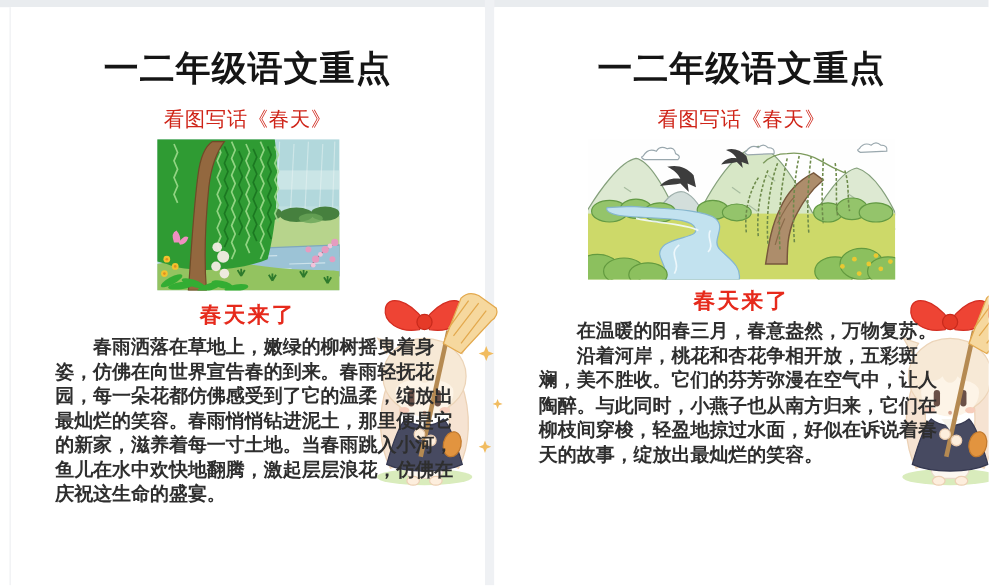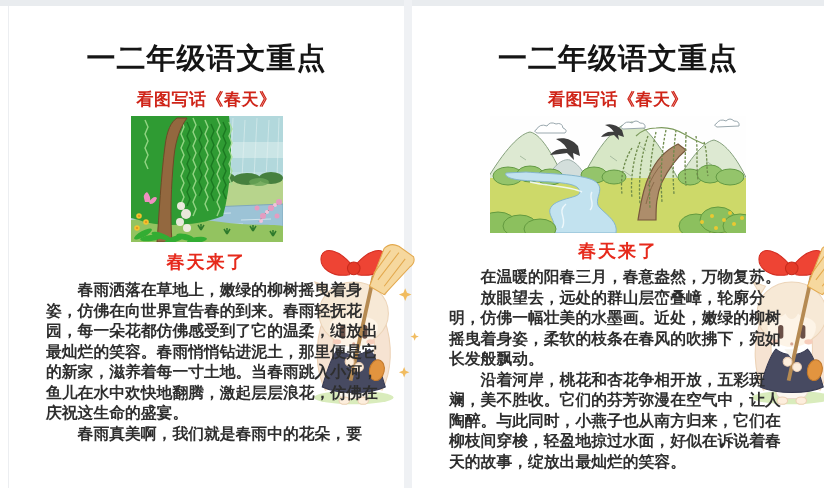--- a/index.html
+++ b/index.html
@@ -15,21 +15,21 @@
     position:absolute;top:6px;height:482px;background:#ffffff;overflow:hidden;
     display:flex;flex-direction:column;align-items:center;
   }
   .page-left{left:9px;width:395px;}
   .page-right{left:412px;width:412px;}
   .page-title{
     margin:34px 0 0;font-size:29px;line-height:36px;font-weight:bold;
     color:#151515;letter-spacing:1px;z-index:2;position:relative;
   }
   .page-subtitle{
-    margin:13px 4px 0;font-size:17px;line-height:22px;font-weight:bold;
+    margin:13px 4px 0;font-size:17px;line-height:22px;font-weight:normal;
     color:#cf2418;letter-spacing:.5px;z-index:2;position:relative;
   }
   .illus{margin:5px 0 0;z-index:2;position:relative;line-height:0;}
   .essay-heading{
     margin:9px 0 0;font-size:18px;line-height:22px;font-weight:bold;
     color:#e62a1c;letter-spacing:2px;z-index:2;position:relative;
   }
   .page-right .essay-heading{margin-top:7px;}
   .essay{
     align-self:flex-start;margin:7px 0 0 37px;width:336px;
@@ -146,21 +146,20 @@
           <circle cx="15" cy="106" r="1.1" fill="#e09020"></circle>
             <circle cx="6" cy="112" r="1.1" fill="#e09020"></circle>
         </g>
         <path d="M14,86 q-3,-8 2,-10 q4,4 3,10 Z M18,86 q5,-7 8,-4 q-2,6 -7,6 Z" fill="#ef8fc0"></path>
       </svg>
     </div>
 
     <div class="essay-heading">春天来了</div>
     <div class="essay">
         <p>春雨洒落在草地上，嫩绿的柳树摇曳着身姿，仿佛在向世界宣告春的到来。春雨轻抚花园，每一朵花都仿佛感受到了它的温柔，绽放出最灿烂的笑容。春雨悄悄钻进泥土，那里便是它的新家，滋养着每一寸土地。当春雨跳入小河，鱼儿在水中欢快地翻腾，激起层层浪花，仿佛在庆祝这生命的盛宴。</p>
-        <p>春雨真美啊，我们就是春雨中的花朵，要</p>
       </div>
   </div>
 
   <div class="page page-right">
     <div class="page-title">一二年级语文重点</div>
     <div class="page-subtitle">看图写话《春天》</div>
 
     <div class="illus">
       <svg width="256" height="117" viewBox="0 0 256 117">
         <rect x="0" y="0" width="256" height="117" fill="#fefefe"></rect>
@@ -235,21 +234,20 @@
               <circle cx="240" cy="97" r="2"></circle>
               <circle cx="252" cy="102" r="2"></circle>
           </g>
         </g>
       </svg>
     </div>
 
     <div class="essay-heading">春天来了</div>
     <div class="essay">
         <p>在温暖的阳春三月，春意盎然，万物复苏。</p>
-        <p>放眼望去，远处的群山层峦叠嶂，轮廓分明，仿佛一幅壮美的水墨画。近处，嫩绿的柳树摇曳着身姿，柔软的枝条在春风的吹拂下，宛如长发般飘动。</p>
         <p>沿着河岸，桃花和杏花争相开放，五彩斑斓，美不胜收。它们的芬芳弥漫在空气中，让人陶醉。与此同时，小燕子也从南方归来，它们在柳枝间穿梭，轻盈地掠过水面，好似在诉说着春天的故事，绽放出最灿烂的笑容。</p>
       </div>
   </div>
 
   <div class="mascot mascot-left">
     <svg width="126" height="168" viewBox="0 0 120 160">
       <defs>
         <g id="chibi">
           <ellipse cx="55" cy="150" rx="38" ry="6.5" fill="#d9ecbc"></ellipse>
           <path d="M26,75 C 17,100 19,126 28,143 L41,138 C 34,118 34,95 38,82 Z" fill="#f6e3d2" stroke="#ecd2b6" stroke-width="1"></path>

